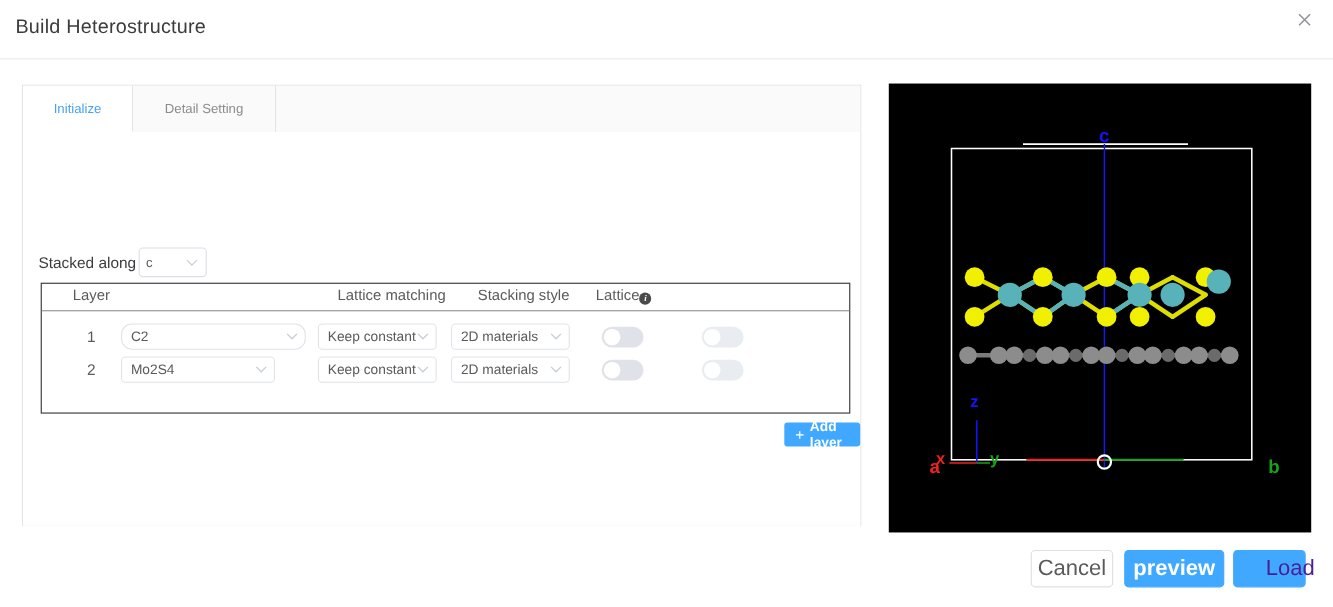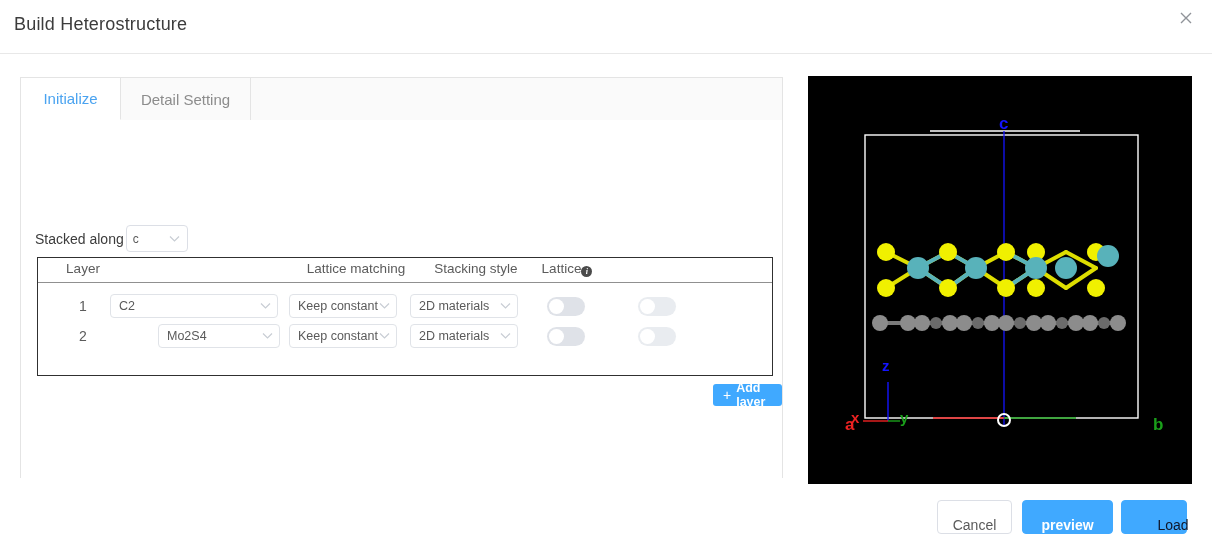--- a/index.html
+++ b/index.html
@@ -38,21 +38,21 @@
   }
   .tabbar {
     position: relative;
     height: 42px;
     border-bottom: 1px solid #e4e4e4;
     background: #fafafa;
   }
   .tab {
     position: absolute; top: 0; height: 42px;
     display: flex; align-items: center; justify-content: center;
-    font-size: 15px; cursor: pointer;
+    font-size: 12px; cursor: pointer;
     border-right: 1px solid #e4e4e4;
   }
   .tab.active {
     left: 0; width: 100px;
     background: #ffffff; color: #4aa3f0;
     border-bottom: 1px solid #ffffff;
     margin-bottom: -1px;
   }
   .tab.inactive {
     left: 100px; width: 130px;
@@ -164,35 +164,35 @@
     position: absolute; font-size: 17px; font-weight: bold;
     font-family: "Liberation Sans", sans-serif;
   }
 
   
   .footer {
     position: absolute; left: 0; top: 500px; width: 1212px;
   }
   .btn {
     position: absolute; top: 0; height: 34px;
-    border-radius: 4px; font-size: 14px;
-    display: flex; align-items: flex-end; justify-content: center;
+    border-radius: 4px; font-size: 20px;
+    display: flex; align-items: center; justify-content: center;
     cursor: pointer;
   }
   .btn-cancel {
     left: 937px; width: 75px;
     border: 1px solid #dcdfe6; background: #fff; color: #5a5a5a;
   }
   .btn-preview {
     left: 1022px; width: 91px;
     background: #40a9ff; color: #fff; border: 1px solid #40a9ff; font-weight: bold;
   }
   .btn-load {
     left: 1121px; width: 66px;
-    background: #40a9ff; color: #0f172a; border: 1px solid #40a9ff; padding-left: 38px;
+    background: #40a9ff; color: #4c1d95; border: 1px solid #40a9ff; padding-left: 38px;
   }
 </style>
 </head>
 <body>
 
 <div class="dialog-header">
   <div class="dialog-title">Build Heterostructure</div>
   <div class="close-btn">
     <svg width="16" height="16" viewBox="0 0 16 16">
       <path d="M3 3 L13 13 M13 3 L3 13" stroke="#909399" stroke-width="1.4" fill="none"></path>
@@ -235,21 +235,21 @@
         <div class="th" style="left:498px; width:62px;">
           <span>Lattice</span><span class="info-i">i</span>
         </div>
       </div>
 
       <div class="tbody">
 
         <div class="trow" style="margin-top:8px;">
           <div class="cell cell-num" style="left:14px; width:62px; height:30px;">1</div>
           <div class="cell" style="left:72px; width:170px; height:30px;">
-            <div class="sel" style="width:168px;">
+            <div class="sel" style="width:168px;border-radius:10px;">
               <span>C2</span>
               <span class="caret">
                 <svg width="11" height="8" viewBox="0 0 11 8">
                     <path d="M1 1.5 L5.5 6 L10 1.5" stroke="#c8cdd4" stroke-width="1.2" fill="none"></path>
                   </svg>
               </span>
             </div>
           </div>
           <div class="cell" style="left:251px; width:110px; height:30px;">
             <div class="sel" style="width:108px;">
@@ -279,21 +279,21 @@
           <div class="cell" style="left:589px; width:60px; height:30px; justify-content:center;">
             <div class="toggle light">
                 <div class="knob"></div>
               </div>
           </div>
         </div>
 
         <div class="trow" style="margin-top:0px;">
           <div class="cell cell-num" style="left:14px; width:62px; height:30px;">2</div>
           <div class="cell" style="left:72px; width:170px; height:30px;">
-            <div class="sel" style="width:140px;margin-left:48px;">
+            <div class="sel" style="width:140px;">
               <span>Mo2S4</span>
               <span class="caret">
                 <svg width="11" height="8" viewBox="0 0 11 8">
                     <path d="M1 1.5 L5.5 6 L10 1.5" stroke="#c8cdd4" stroke-width="1.2" fill="none"></path>
                   </svg>
               </span>
             </div>
           </div>
           <div class="cell" style="left:251px; width:110px; height:30px;">
             <div class="sel" style="width:108px;">

